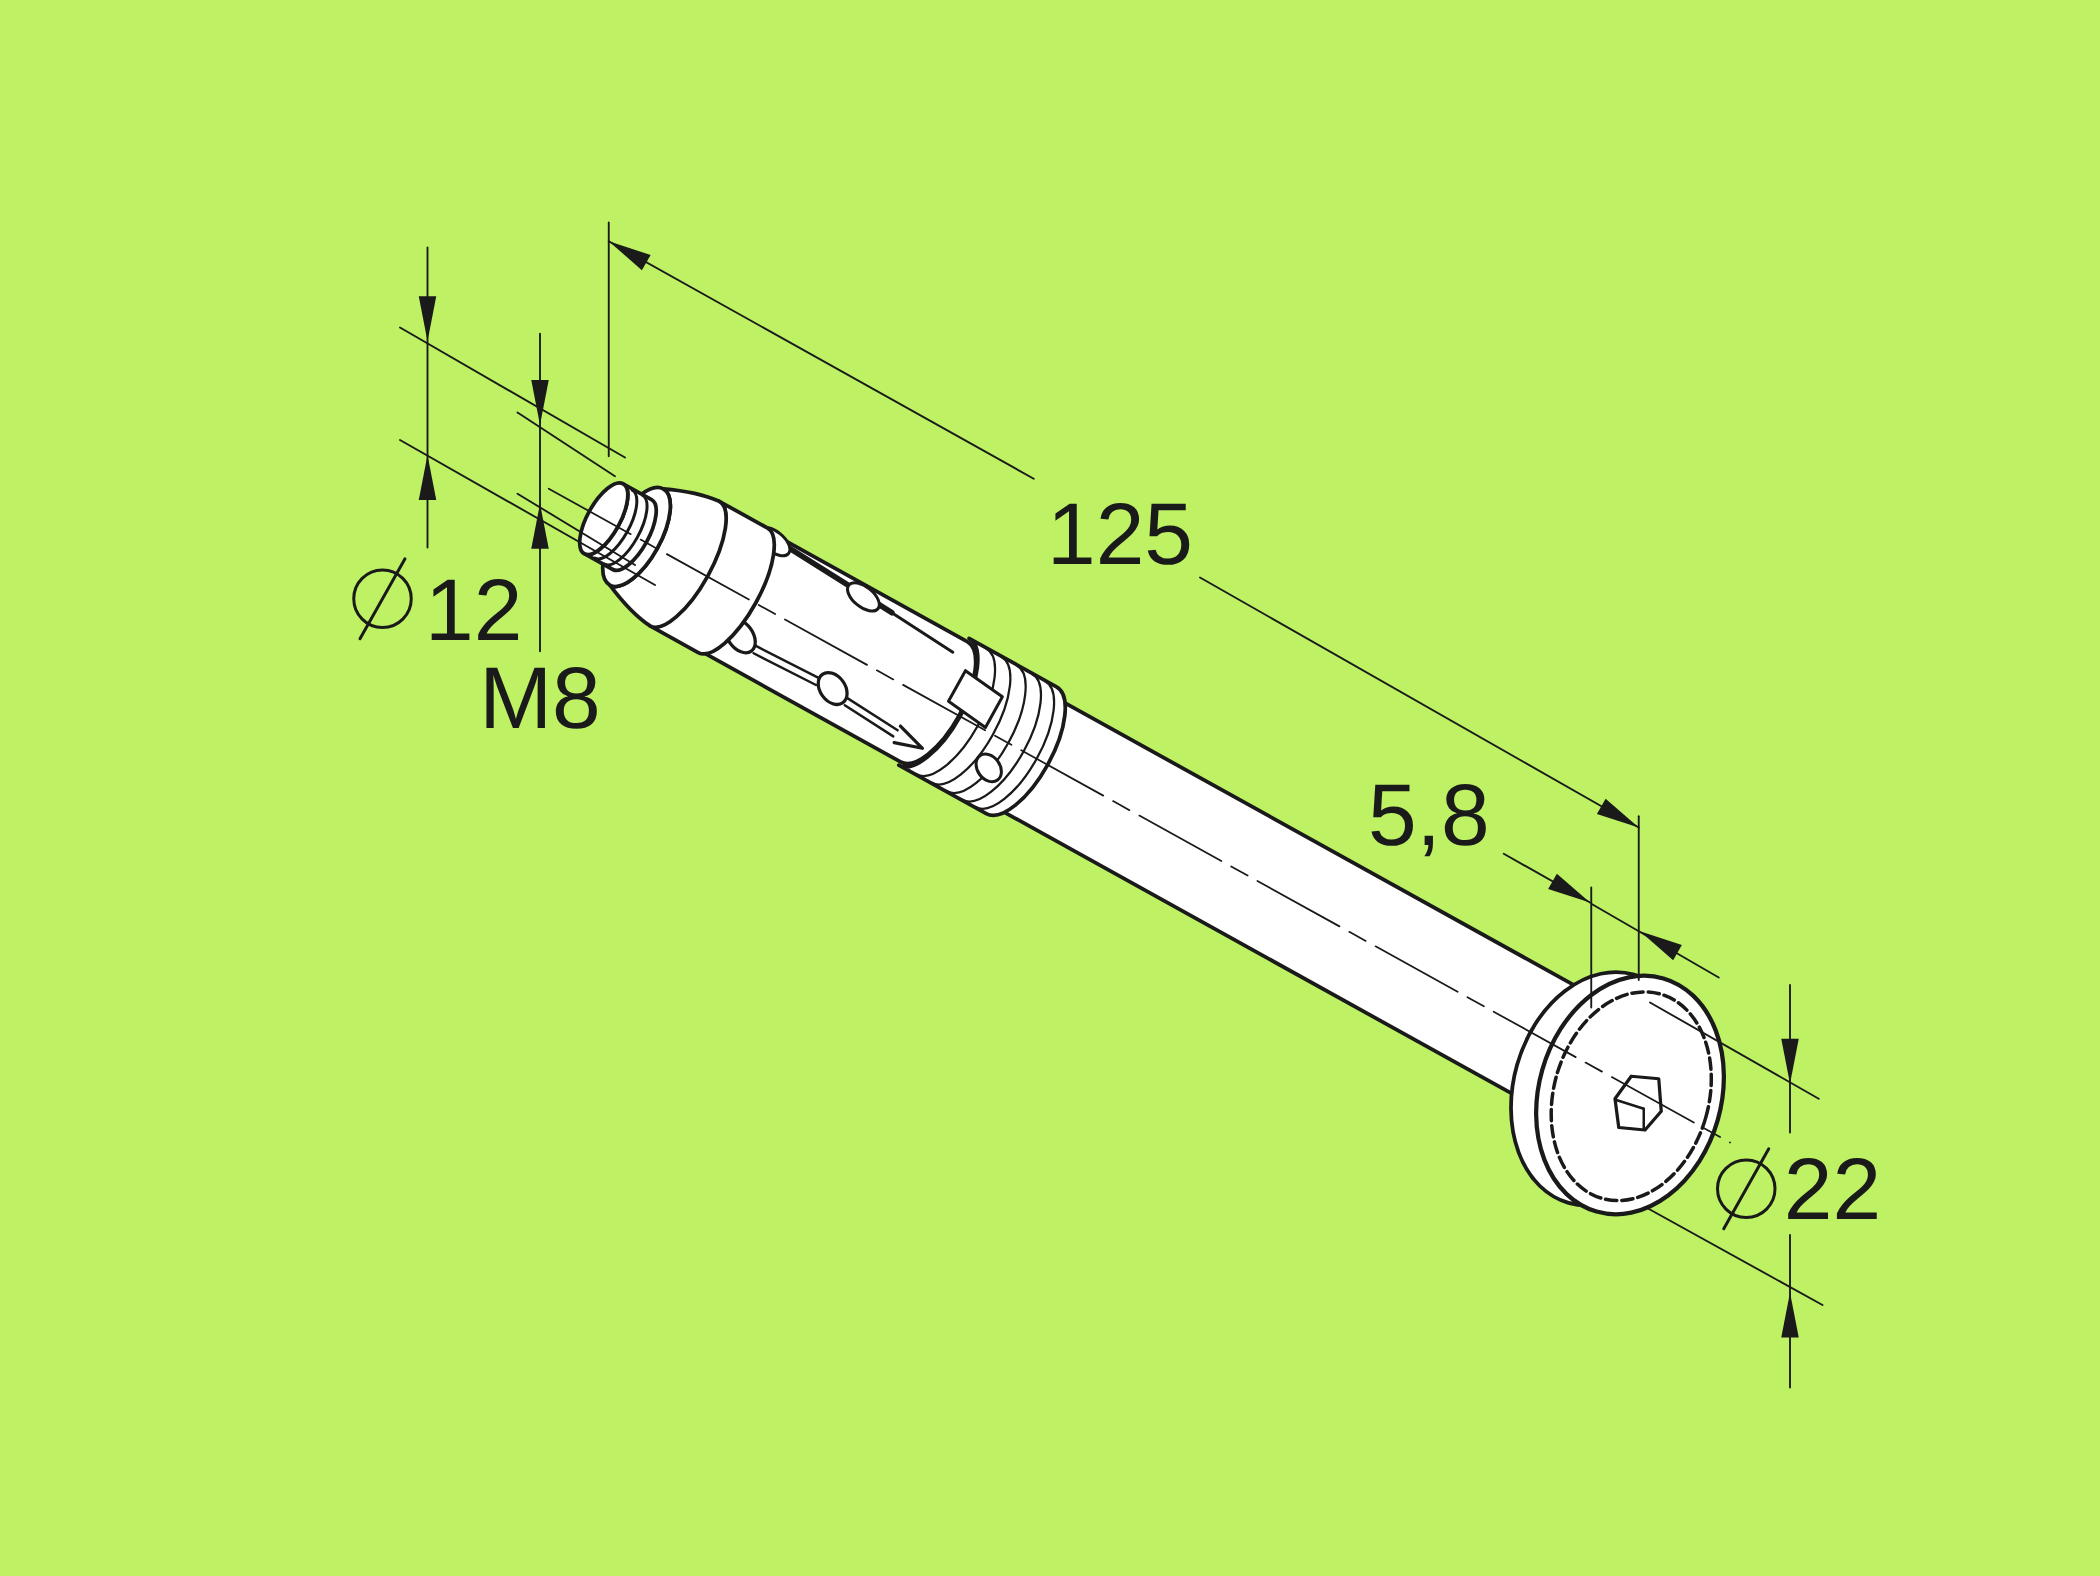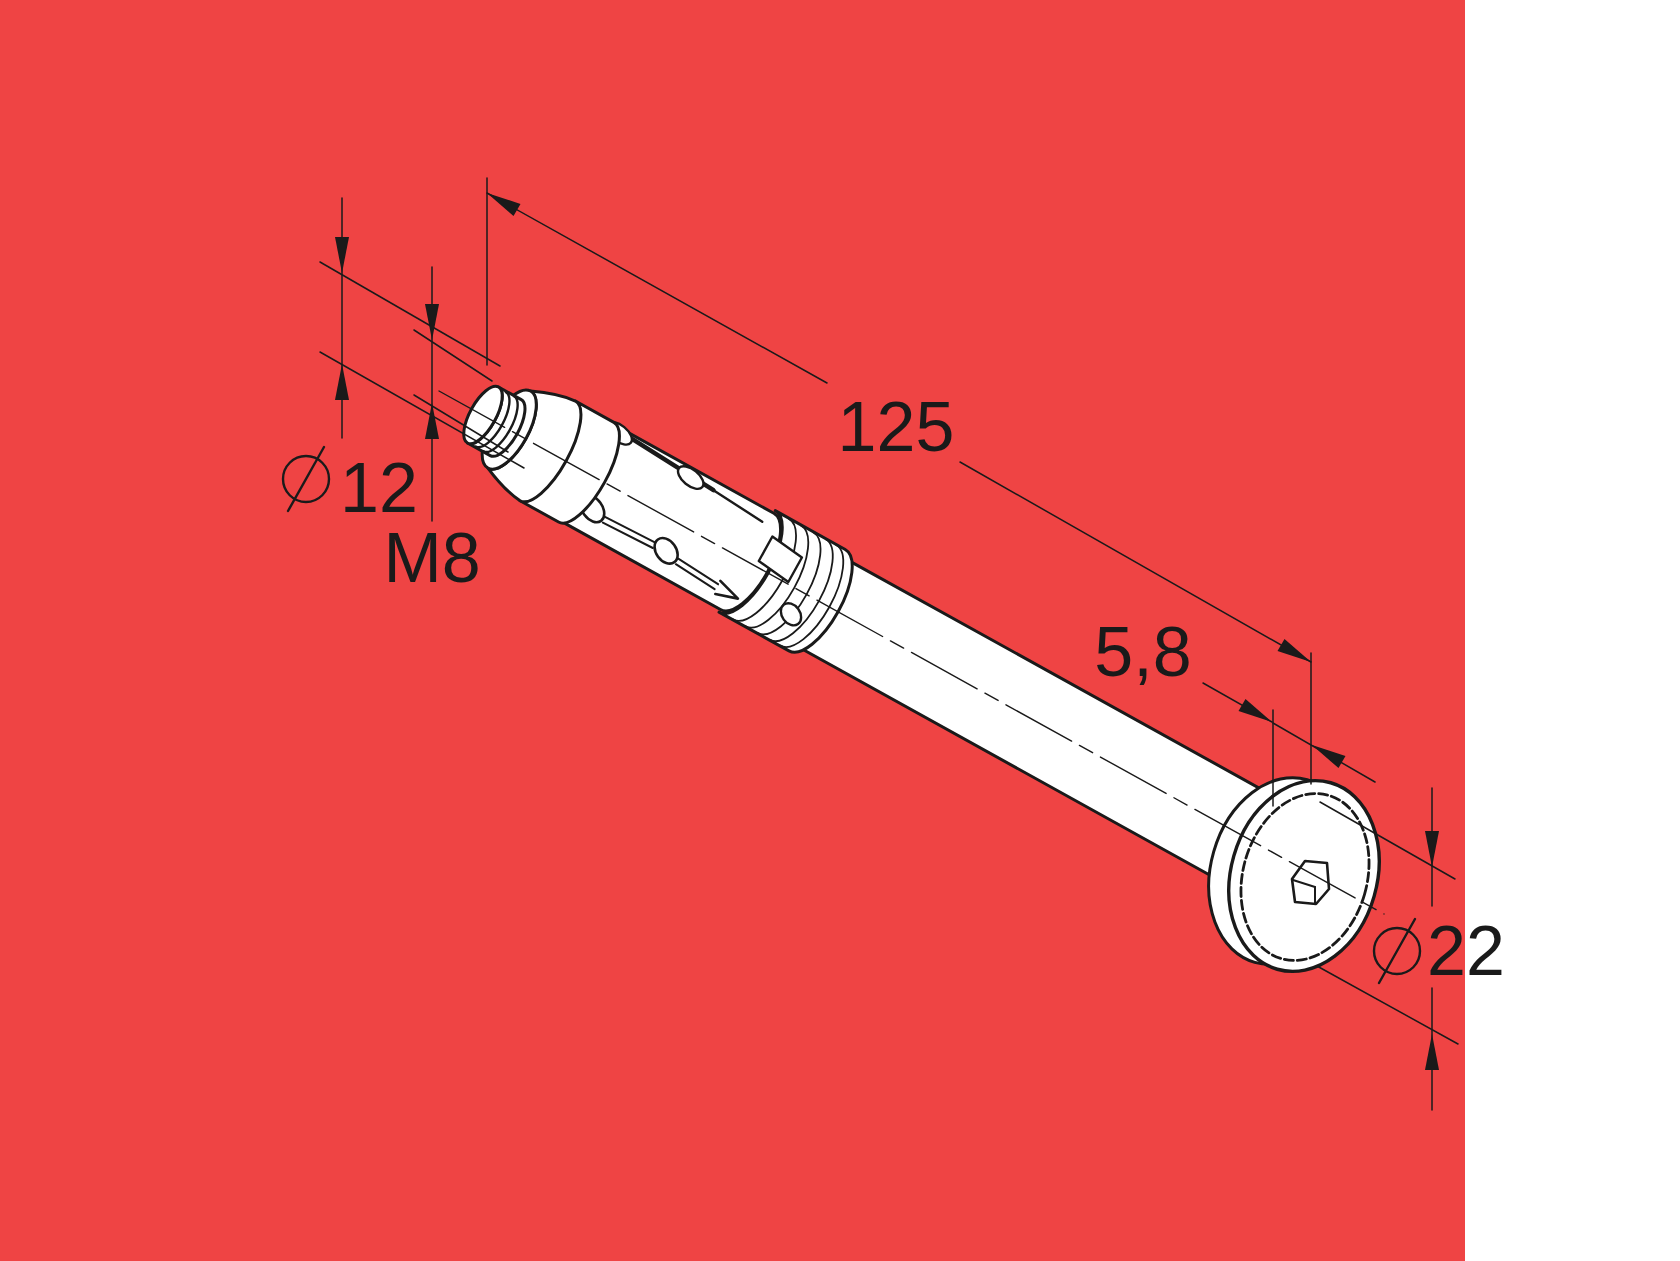--- a/index.html
+++ b/index.html
@@ -5,23 +5,23 @@
   html, body {
     margin: 0;
     padding: 0;
     background: #ffffff;
     width: 1680px;
     height: 1261px;
     overflow: hidden;
   }
   .sheet {
     position: relative;
-    width: 1465px;
+    width: 1680px;
     height: 1261px;
-    background: #ef4444;
+    background: #bef264;
   }
   svg {
     display: block;
   }
   .dim-text {
     font-family: "Liberation Sans", sans-serif;
     font-size: 70px;
     fill: #1a1a1a;
     font-weight: 400;
   }

